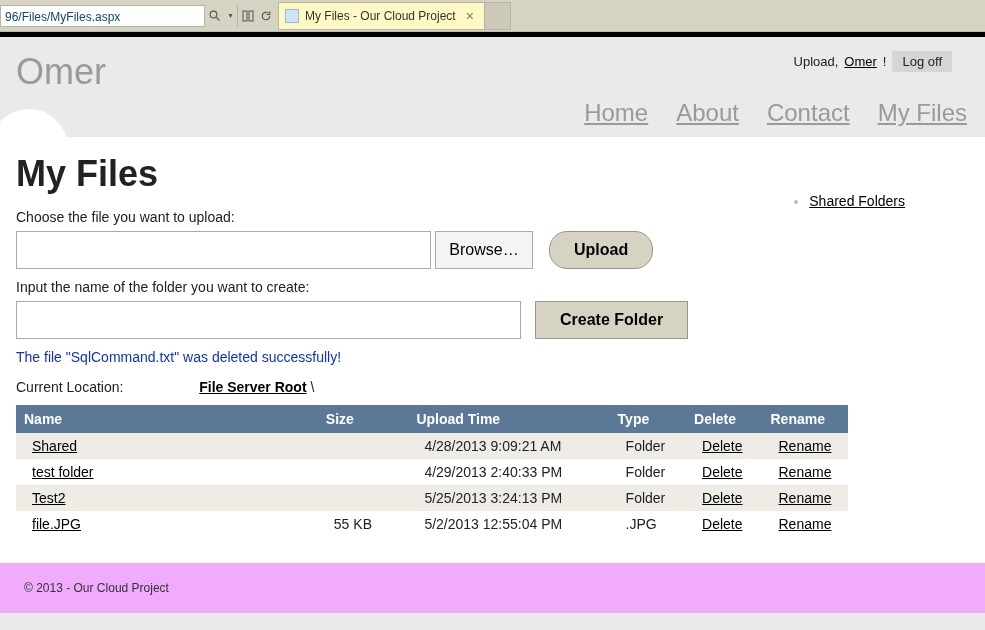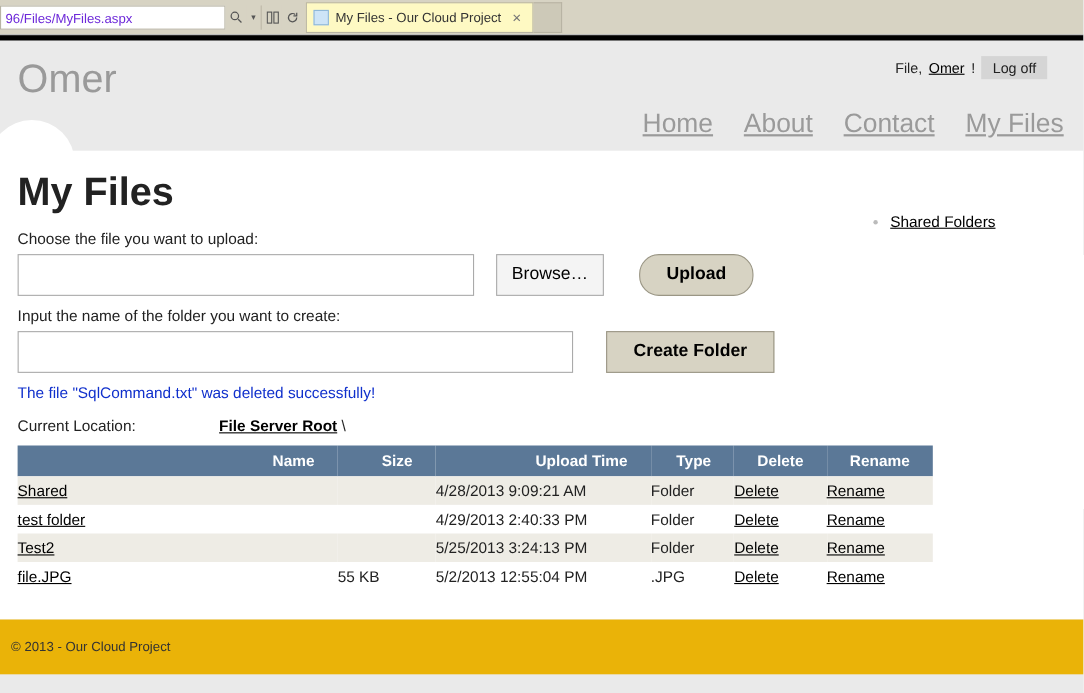--- a/index.html
+++ b/index.html
@@ -1,21 +1,21 @@
 <!DOCTYPE html>
 <html><head>
 <meta charset="utf-8">
 <style>
   * { box-sizing: border-box; }
   html, body { margin:0; padding:0; font-family: "Segoe UI", Arial, sans-serif; background:#eaeaea; color:#222; }
   body { width:985px; height:630px; overflow:hidden; }
 
   
   .chrome { height:32px; background:#d7d3c3; display:flex; align-items:center; font-size:12px; border-bottom:1px solid #bbb; }
-  .addr { width:205px; height:22px; line-height:22px; background:#fff; border:1px solid #b8b4a4; padding:0 4px; color:#6d28d9; overflow:hidden; white-space:nowrap; }
+  .addr { width:205px; height:22px; line-height:22px; background:#fff; border:1px solid #b8b4a4; padding:0 4px; color:#0c4a6e; overflow:hidden; white-space:nowrap; }
   .chrome-ico { width:18px; height:22px; display:flex; align-items:center; justify-content:center; color:#555; border-left:1px solid #d7d3c3; cursor:pointer; }
   .chrome-ico.search svg { width:12px; height:12px; }
   .chrome-ico.dd { width:14px; font-size:8px; }
   .chrome-sep { width:1px; height:22px; background:#b8b4a4; }
   .tab { display:flex; align-items:center; gap:6px; height:28px; background:#fef9c3; border:1px solid #b8b4a4; padding:0 6px; margin-left:4px; font-size:12px; color:#333; }
   .tab .page-ico { width:14px; height:14px; background:#cde4f7; border:1px solid #8fb8d8; }
   .tab-close { color:#777; font-size:14px; padding:0 4px; cursor:pointer; }
   .new-tab { width:26px; height:28px; background:#cdc9b8; margin-left:0; border:1px solid #b8b4a4; border-left:none; }
   .black-bar { height:5px; background:#000; }
 
@@ -27,51 +27,51 @@
   .acct a { color:#000; text-decoration:underline; }
   .logoff-btn { background:#d5d5d5; border:none; padding:3px 10px; font-size:13px; cursor:pointer; color:#222; }
   .nav { display:flex; justify-content:flex-end; gap:28px; padding:6px 18px 10px 18px; font-size:24px; font-weight:400; color:#9a9a9a; }
   .nav span { cursor:pointer;text-decoration:underline; }
   .white-curve { position:relative; height:0; }
   .white-curve::before { content:""; position:absolute; left:-10px; top:-28px; width:78px; height:78px; background:#fff; border-radius:50%; }
 
   .content { background:#fff; margin:0; padding:16px 16px 26px 16px; min-height:380px; position:relative; }
   h1 { margin:0 0 14px 0; font-size:36px; font-weight:700; }
   .lbl { font-size:14px; margin:6px 0; }
-  .row { display:flex; align-items:center; gap:20px; margin-bottom:10px; }
+  .row { display:flex; align-items:center; gap:4px; margin-bottom:10px; }
   .file-path { width:415px; height:38px; border:1px solid #aaa; background:#fff; padding:6px; font-size:14px; }
   .browse-btn { width:98px; height:38px; background:#f4f4f4; border:1px solid #aaa; font-size:16px; cursor:pointer; }
   .upload-btn, .create-btn { height:38px; padding:0 24px; background:#d7d3c3; border:1px solid #9a9685; font-size:16px; font-weight:600; cursor:pointer; }
   .upload-btn { margin-left:12px;border-radius:18px; }
   .folder-name { width:505px; height:38px; border:1px solid #aaa; background:#fff; padding:6px; font-size:14px; }
   .create-btn { margin-left:10px; }
   .status-msg { color:#1030cc; font-size:14px; margin:8px 0 14px 0; }
   .loc { font-size:14px; margin:10px 0; }
   .loc a { color:#000; text-decoration:underline;font-weight:bold; }
   .loc-gap { display:inline-block; width:68px; }
 
   .side-list { position:absolute; right:80px; top:56px; font-size:14px; }
   .side-list ul { margin:0; padding:0 0 0 18px; }
   .side-list li { color:#bbb; }
   .side-list a { color:#000; text-decoration:underline; }
 
   table.files { border-collapse:collapse; width:832px; font-size:14px; }
-  table.files th { background:#5b7897; color:#fff; text-align:right; font-weight:600; padding:6px 21px; }
-  table.files td { padding:5px 0; }
+  table.files th { background:#5b7897; color:#fff; text-align:left; font-weight:600; padding:6px 8px; }
+  table.files td { padding:5px 16px; }
   table.files tbody tr:nth-child(odd) { background:#eeece5; }
   table.files tbody tr:nth-child(even) { background:#fff; }
   table.files a { color:#000; text-decoration:underline; }
   .col-name { width:300px; }
   .col-size { width:90px; }
   .col-time { width:200px; }
   .col-type { width:76px; }
   .col-del { width:76px; }
   .col-ren { width:80px; }
 
-  .footer { font-size:12px; color:#333; padding:18px 10px; background:#eab308; }
+  .footer { font-size:12px; color:#333; padding:18px 24px; background:#f0abfc; }
 </style>
 </head>
 <body>
 
 <div class="chrome">
   <div class="addr">96/Files/MyFiles.aspx</div>
   <div class="chrome-ico search">
     <svg viewBox="0 0 16 16">
         <circle cx="6" cy="6" r="4.5" fill="none" stroke="#555" stroke-width="1.5"></circle>
         <line x1="10" y1="10" x2="14" y2="14" stroke="#555" stroke-width="1.5"></line>
@@ -97,21 +97,21 @@
     <span class="tab-close">×</span>
   </div>
   <div class="new-tab"></div>
 </div>
 <div class="black-bar"></div>
 
 <div class="page">
   <div class="header">
     <div class="logo">Omer</div>
     <div class="acct">
-      <span>File,</span>
+      <span>Upload,</span>
       <a href="#">Omer</a>
       <span>!</span>
       <button class="logoff-btn">Log off</button>
     </div>
   </div>
   <div class="nav">
     <span>Home</span>
     <span>About</span>
     <span>Contact</span>
     <span>My Files</span>

